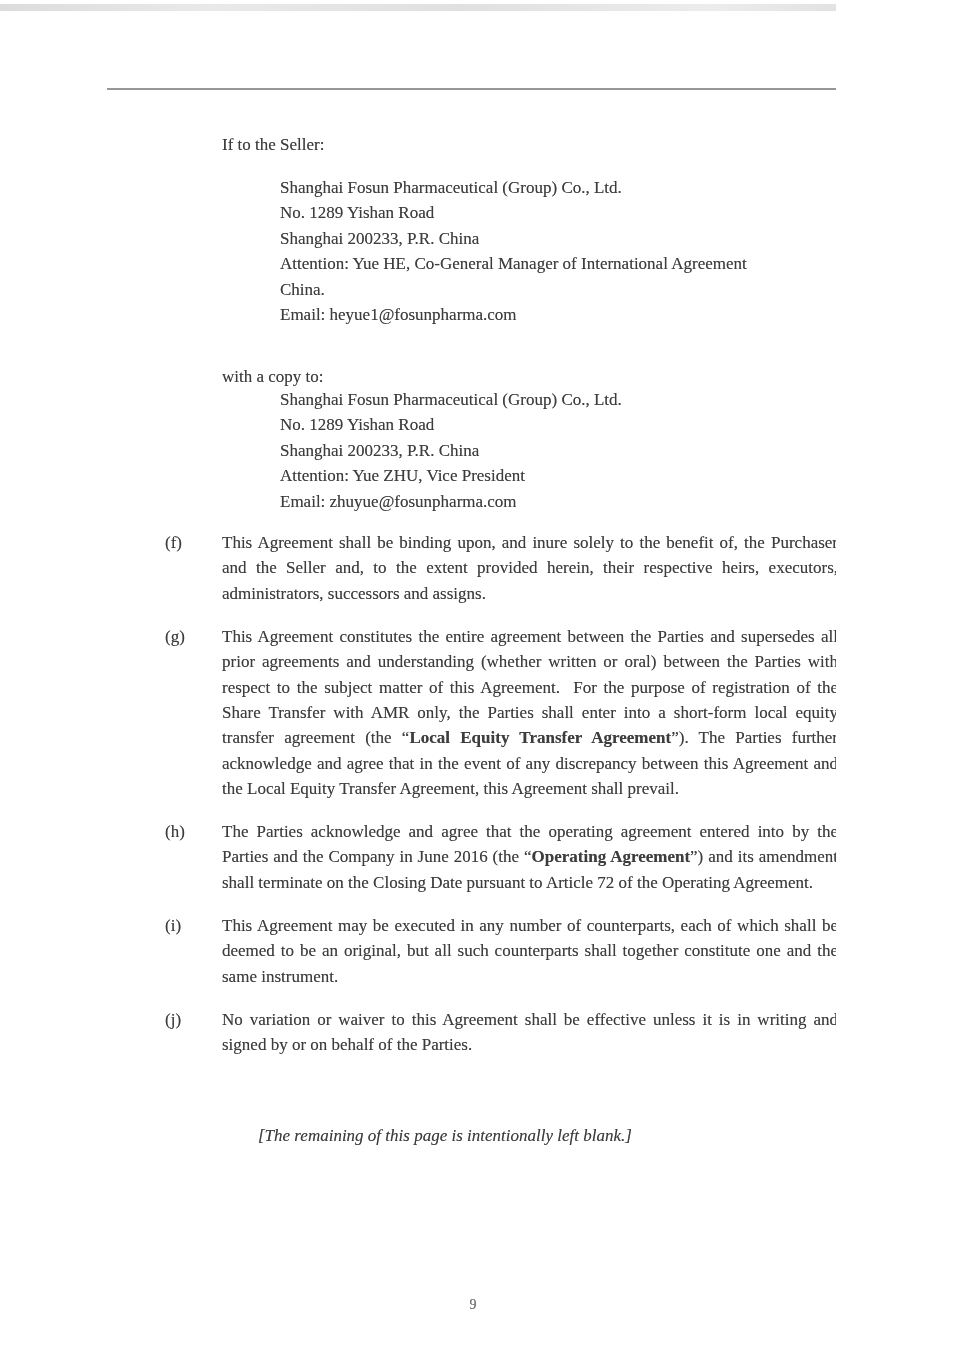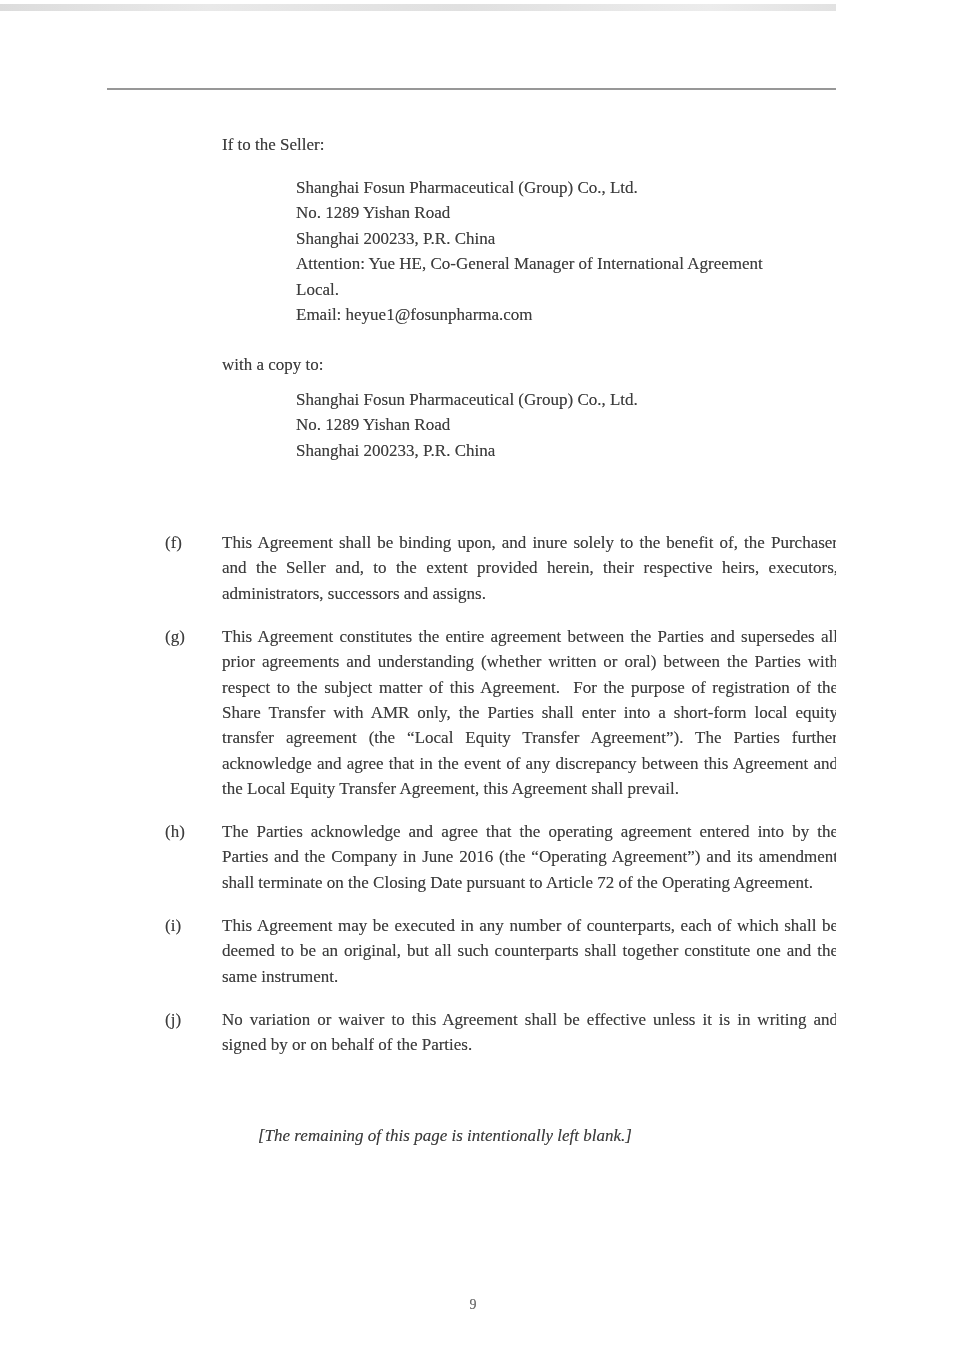--- a/index.html
+++ b/index.html
@@ -30,23 +30,23 @@
     position: absolute;
     top: 88px;
     left: 107px;
     width: 733px;
     height: 2px;
     background: #979797;
   }
   .block { position: absolute; font-size: 17px; line-height: 25.4px; }
   .intro-seller  { top: 132px; left: 222px; }
   .addr-seller   { top: 175px; left: 280px; }
-  .intro-copy    { top: 352px; left: 222px; }
+  .intro-copy    { top: 364px; left: 222px; }
   .addr-copy     { top: 387px; left: 280px; }
-  .addr-line { white-space: nowrap; margin-left: 16px; }
+  .addr-line { white-space: nowrap; }
   
   .clauses {
     position: absolute;
     top: 530px;
     left: 165px;
     width: 673px;
     font-size: 17px;
     line-height: 25.4px;
   }
   .clause {
@@ -55,21 +55,21 @@
   }
   .clause-label {
     position: absolute;
     left: 0;
     top: 0;
   }
   .clause-text {
     margin-left: 57px;
     text-align: justify;
   }
-  .bold { font-weight: normal; }
+  .bold { font-weight: bold; }
   .closing-note {
     position: absolute;
     top: 1126px;
     left: 258px;
     font-size: 17px;
     font-style: italic;
     font-family: Liberation Serif, serif;
   }
   .page-number {
     position: absolute;
@@ -94,30 +94,32 @@
 
   <div class="header-rule"></div>
 
   <div class="block intro-seller">If to the Seller:</div>
 
   <div class="block addr-seller">
       <div class="addr-line">Shanghai Fosun Pharmaceutical (Group) Co., Ltd.</div>
       <div class="addr-line">No. 1289 Yishan Road</div>
       <div class="addr-line">Shanghai 200233, P.R. China</div>
       <div class="addr-line">Attention: Yue HE, Co-General Manager of International Agreement</div>
-      <div class="addr-line">Local.</div>
+      <div class="addr-line">China.</div>
       <div class="addr-line">Email: heyue1@fosunpharma.com</div>
     </div>
 
   <div class="block intro-copy">with a copy to:</div>
 
   <div class="block addr-copy">
       <div class="addr-line">Shanghai Fosun Pharmaceutical (Group) Co., Ltd.</div>
       <div class="addr-line">No. 1289 Yishan Road</div>
       <div class="addr-line">Shanghai 200233, P.R. China</div>
+      <div class="addr-line">Attention: Yue ZHU, Vice President</div>
+      <div class="addr-line">Email: zhuyue@fosunpharma.com</div>
     </div>
 
   <div class="clauses">
       <div class="clause">
         <span class="clause-label">(f)</span>
         <div class="clause-text"><span>This Agreement shall be binding upon, and inure solely to the benefit of, the Purchaser and the Seller and, to the extent provided herein, their respective heirs, executors, administrators, successors and assigns.</span></div>
       </div>
       <div class="clause">
         <span class="clause-label">(g)</span>
         <div class="clause-text"><span>This Agreement constitutes the entire agreement between the Parties and supersedes all prior agreements and understanding (whether written or oral) between the Parties with respect to the subject matter of this Agreement.&nbsp; For the purpose of registration of the Share Transfer with AMR only, the Parties shall enter into a short-form local equity transfer agreement (the “</span><span class="bold">Local Equity Transfer Agreement</span><span>”). The Parties further acknowledge and agree that in the event of any discrepancy between this Agreement and the Local Equity Transfer Agreement, this Agreement shall prevail.</span></div>

